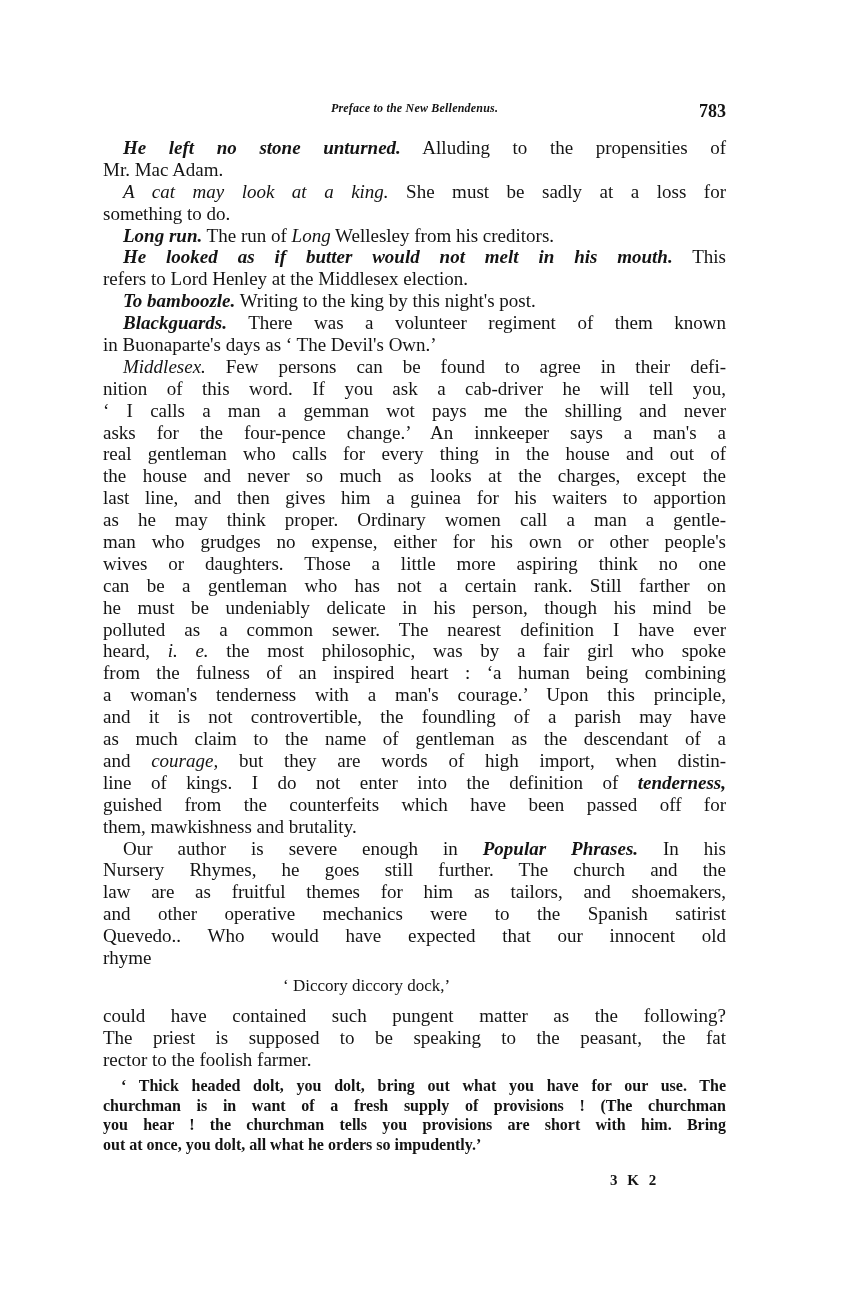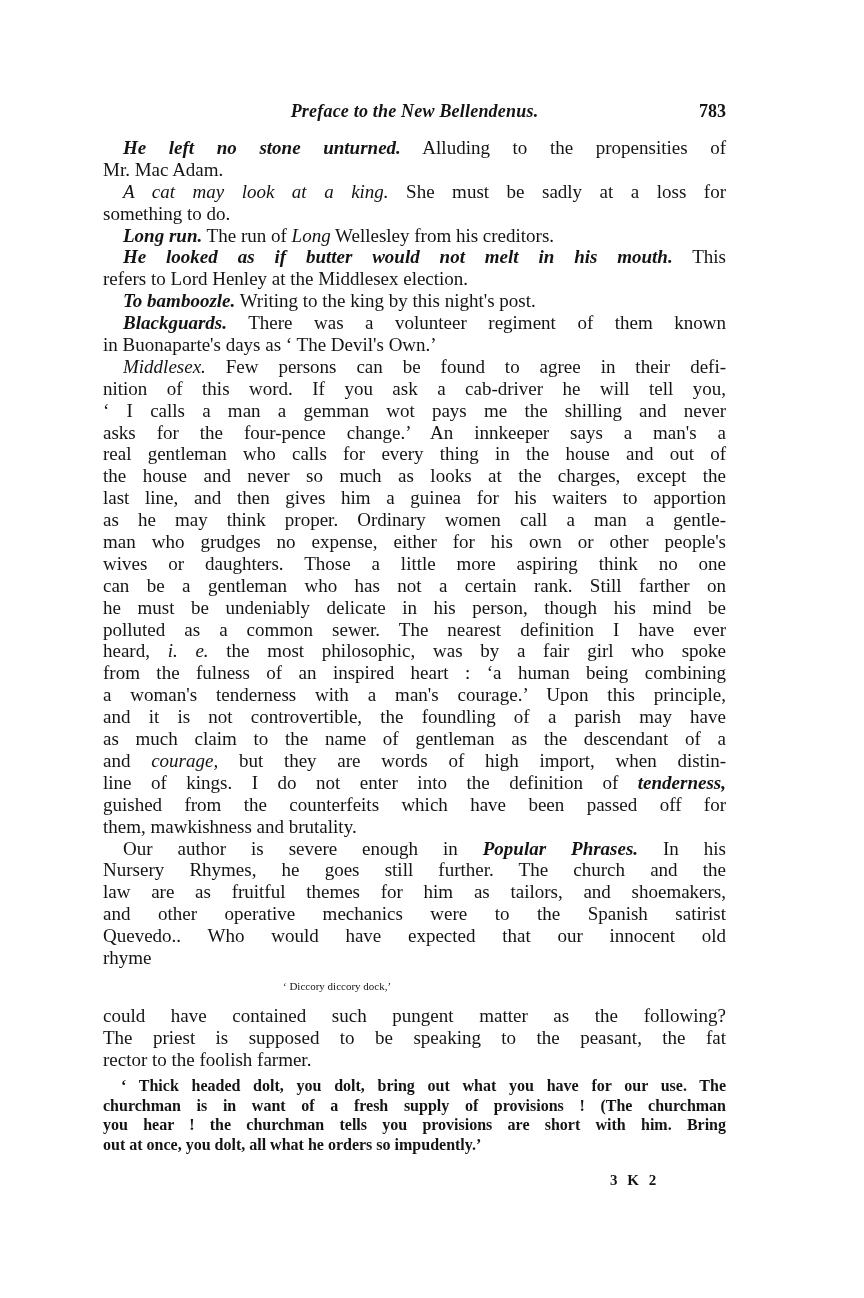--- a/index.html
+++ b/index.html
@@ -1,21 +1,21 @@
 <!DOCTYPE html>
 <html><head>
 <meta charset="utf-8">
 <style>
   html, body { margin: 0; padding: 0; background: #ffffff; }
   body { width: 864px; height: 1298px; position: relative; overflow: hidden;
          font-family: "Liberation Serif", "DejaVu Serif", serif; color: #141414; }
   .page { position: absolute; left: 0; top: 0; width: 864px; height: 1298px; }
   .running-head { position: absolute; top: 101px; left: 103px; width: 623px; height: 24px; }
   .rh-title { position: absolute; left: 0; right: 0; text-align: center; font-style: italic; font-weight: bold;
-              font-size: 18px; letter-spacing: 0.2px; }
+              font-size: 12px; letter-spacing: 0.2px; }
   .rh-page { position: absolute; right: 0; top: 0; font-weight: bold; font-size: 18px; }
   .body-text { position: absolute; left: 103px; top: 137px; width: 623px; }
   .line { height: 21.9px; line-height: 21.9px; font-size: 19px; white-space: nowrap;
           text-align: justify; text-align-last: justify; overflow: visible; }
   .line.last { text-align-last: left; }
   .line.indent { padding-left: 20px; box-sizing: border-box; }
   .it { font-style: italic; }
   .bit { font-style: italic; font-weight: bold; }
   .quote { position: absolute; left: 103px; top: 1076px; width: 623px; }
   .qline { height: 19.6px; line-height: 19.6px; font-size: 16px; font-weight: bold; white-space: nowrap;
@@ -81,21 +81,21 @@
         <div class="line last"><span>them, mawkishness and brutality.</span></div>
       </div>
       <div>
         <div class="line indent"><span>Our author is severe enough in </span><span class="bit">Popular Phrases.</span><span>  In his</span></div>
         <div class="line"><span>Nursery Rhymes, he goes still further.  The church and the</span></div>
         <div class="line"><span>law are as fruitful themes for him as tailors, and shoemakers,</span></div>
         <div class="line"><span>and other operative mechanics were to the Spanish satirist</span></div>
         <div class="line"><span>Quevedo..  Who would have expected that our innocent old</span></div>
         <div class="line last"><span>rhyme</span></div>
       </div>
-      <div class="line" style="text-align: left; text-align-last: left; padding-left: 180px; font-size: 11px; height: 30px; line-height: 34px;">‘ Diccory diccory dock,’</div>
+      <div class="line" style="text-align: left; text-align-last: left; padding-left: 180px; font-size: 17px; height: 30px; line-height: 34px;">‘ Diccory diccory dock,’</div>
       <div style="margin-top: 6px;">
         <div class="line"><span>could have contained such pungent matter as the following?</span></div>
         <div class="line"><span>The priest is supposed to be speaking to the peasant, the fat</span></div>
         <div class="line last"><span>rector to the foolish farmer.</span></div>
       </div>
     </div>
 
   <div class="quote" id="quote">
       <div class="qline indent">‘ Thick headed dolt, you dolt, bring out what you have for our use.  The</div>
       <div class="qline">churchman is in want of a fresh supply of provisions !  (The churchman</div>

